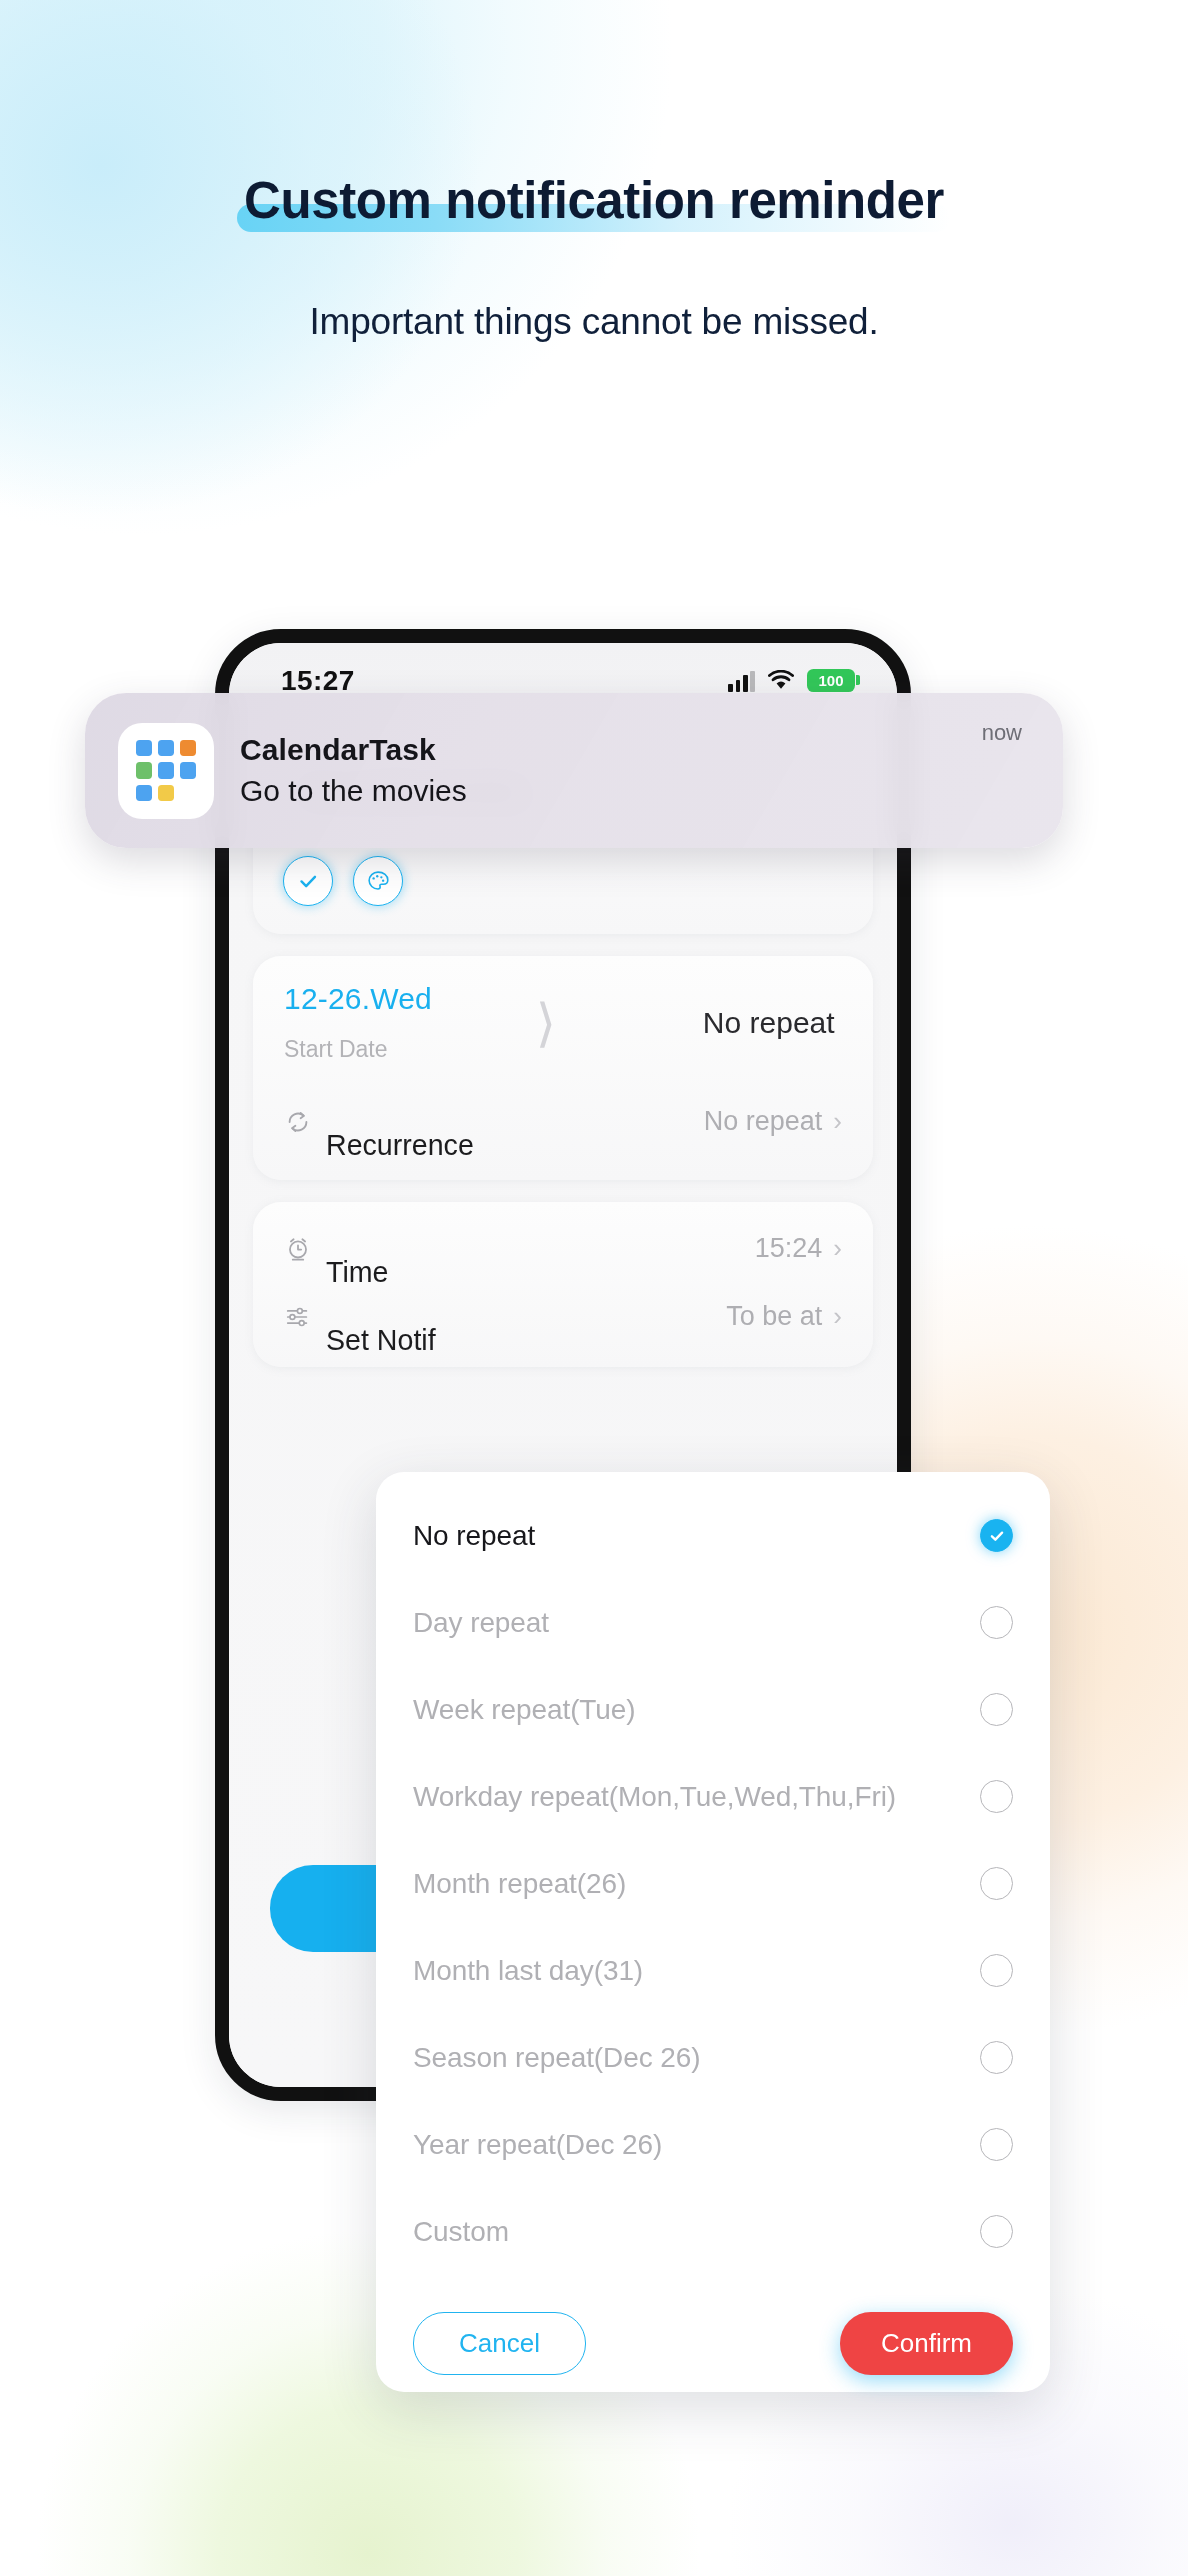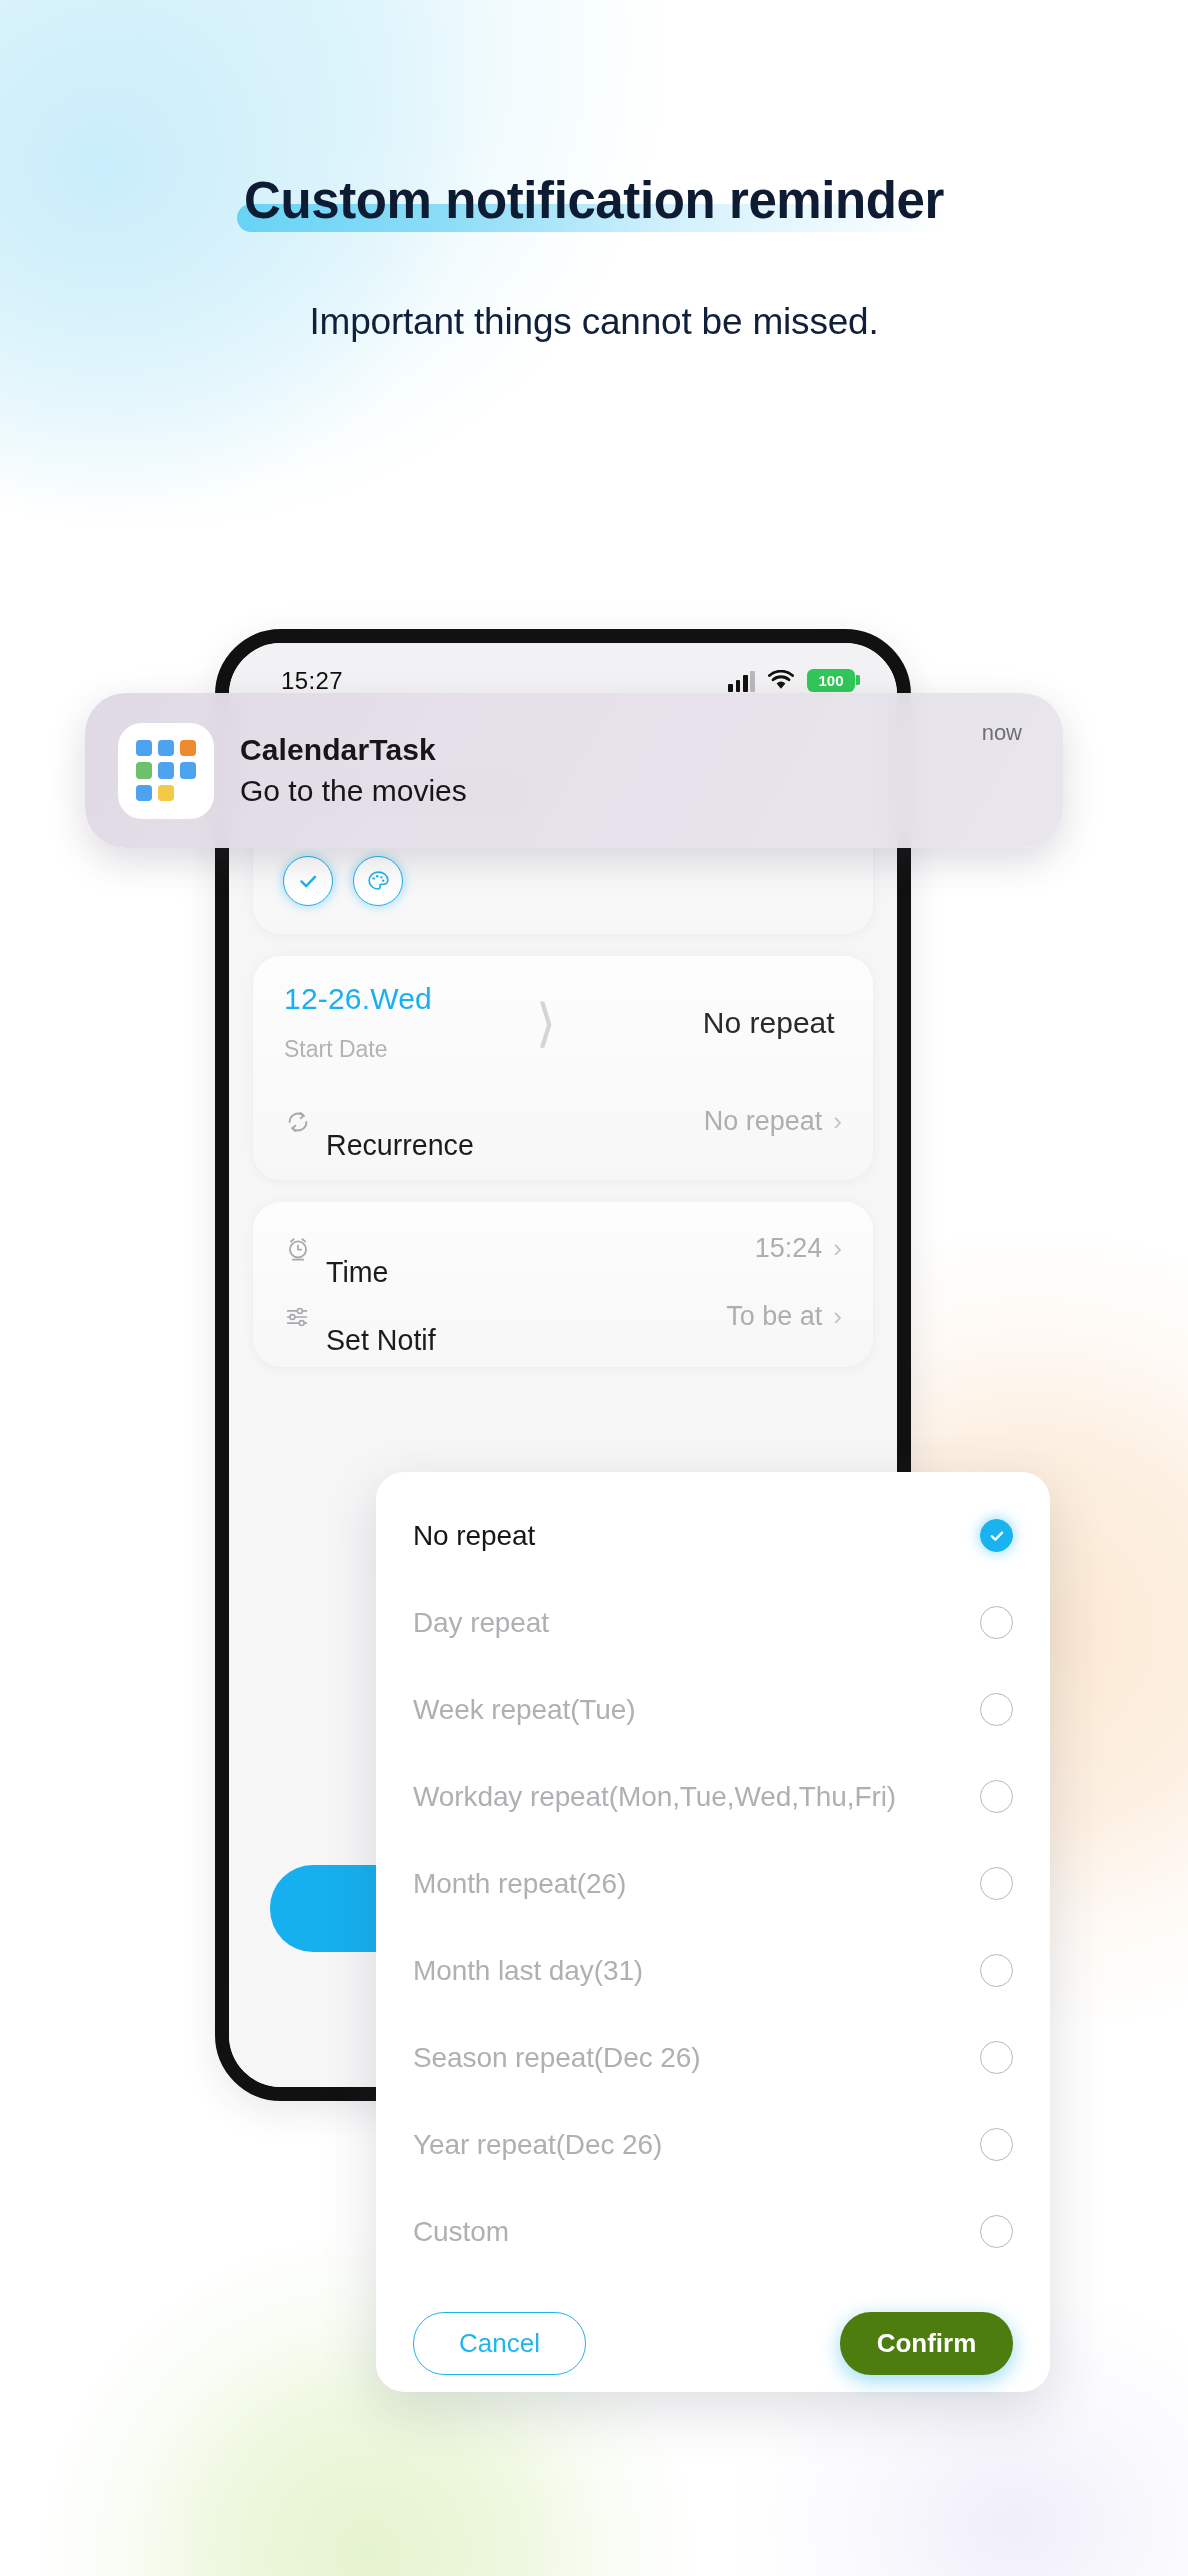--- a/index.html
+++ b/index.html
@@ -70,21 +70,21 @@
   }
   .phone-screen {
     position:absolute; inset:0;
     background: linear-gradient(180deg,#f2f2f4 0%, #f6f6f7 14%, #f7f7f8 100%);
   }
   
   .statusbar {
     height:64px; display:flex; align-items:center; justify-content:space-between;
     padding:11px 42px 0 52px;
   }
-  .sb-time { font-size:24px; font-weight:400; color:#111; letter-spacing:0.4px; }
+  .sb-time { font-size:28px; font-weight:700; color:#111; letter-spacing:0.4px; }
   .sb-right { display:flex; align-items:center; gap:12px; }
   .signal { display:flex; align-items:flex-end; gap:2.8px; height:22px; }
   .signal i { display:block; width:4.6px; background:#111; border-radius:0.9px; }
   .signal i:nth-child(1){height:7.4px}
   .signal i:nth-child(2){height:12px}
   .signal i:nth-child(3){height:16.6px}
   .signal i:nth-child(4){height:21px; background:#b9b9bb}
   .wifi { width:28px; height:22px; position:relative; }
   .wifi svg { display:block; }
   .battery {
@@ -196,21 +196,21 @@
     margin-top:37px;
   }
   .btn-cancel {
     width:173px; height:63px; border-radius:31px; border:1.8px solid #21b4f0;
     background:#ffffff; color:#21b4f0; font-size:26px;
     display:flex; align-items:center; justify-content:center;
     font-family:"Liberation Sans", sans-serif;
   }
   .btn-confirm {
     width:173px; height:63px; border-radius:31px; border:none;
-    background:#4d7c0f; color:#ffffff; font-size:26px; font-weight:700;
+    background:#ef4444; color:#ffffff; font-size:26px; font-weight:400;
     display:flex; align-items:center; justify-content:center;
     box-shadow:0 5.5px 20px rgba(22,176,239,0.45);
     font-family:"Liberation Sans", sans-serif;
   }
 </style>
 </head>
 <body>
 
 <div class="bg-layer">
   <div class="blob-cyan"></div>

